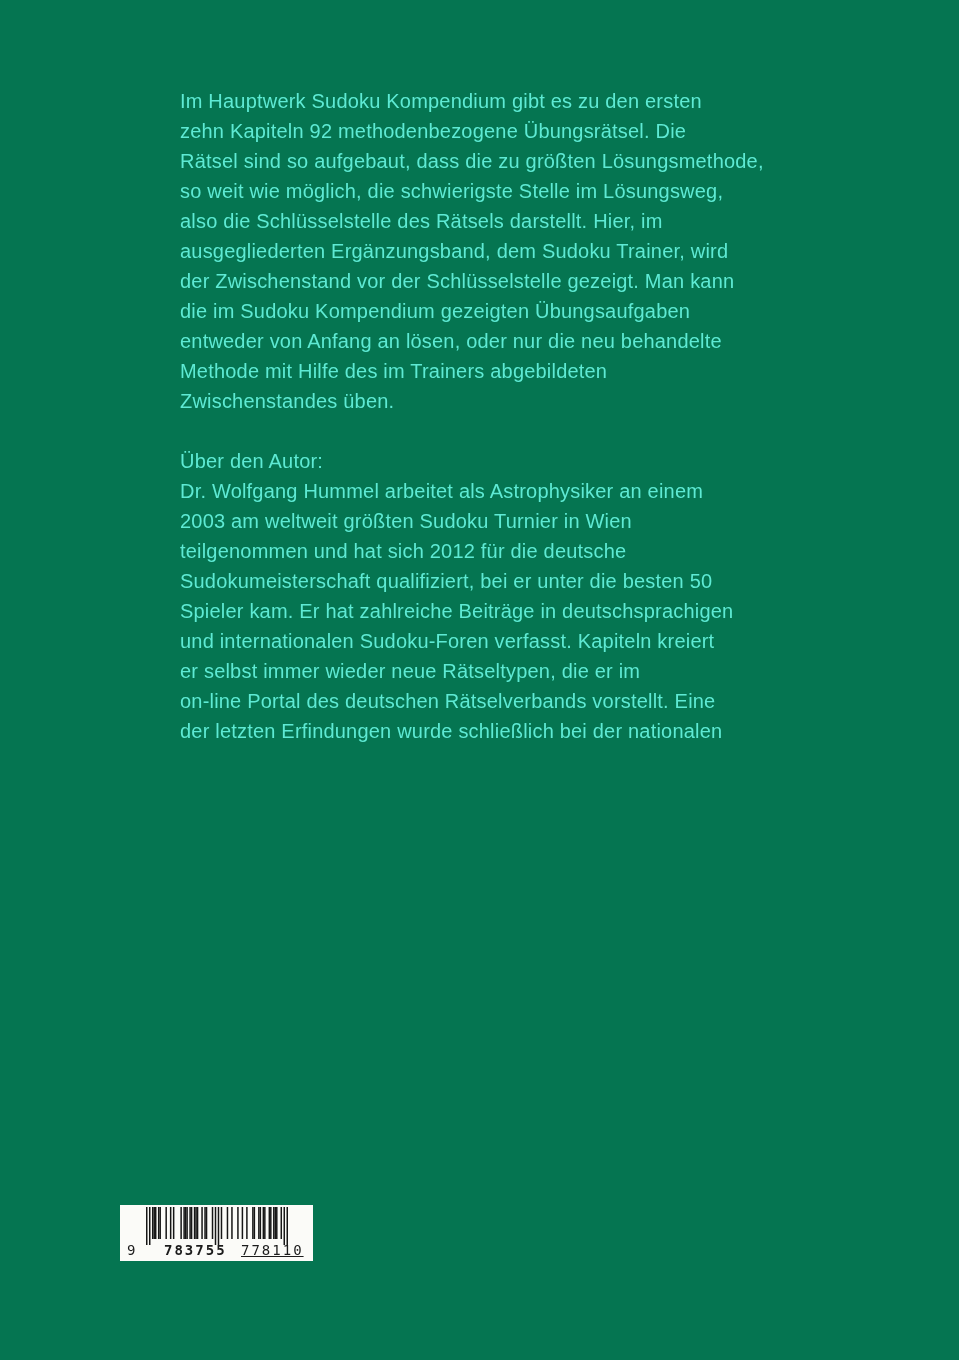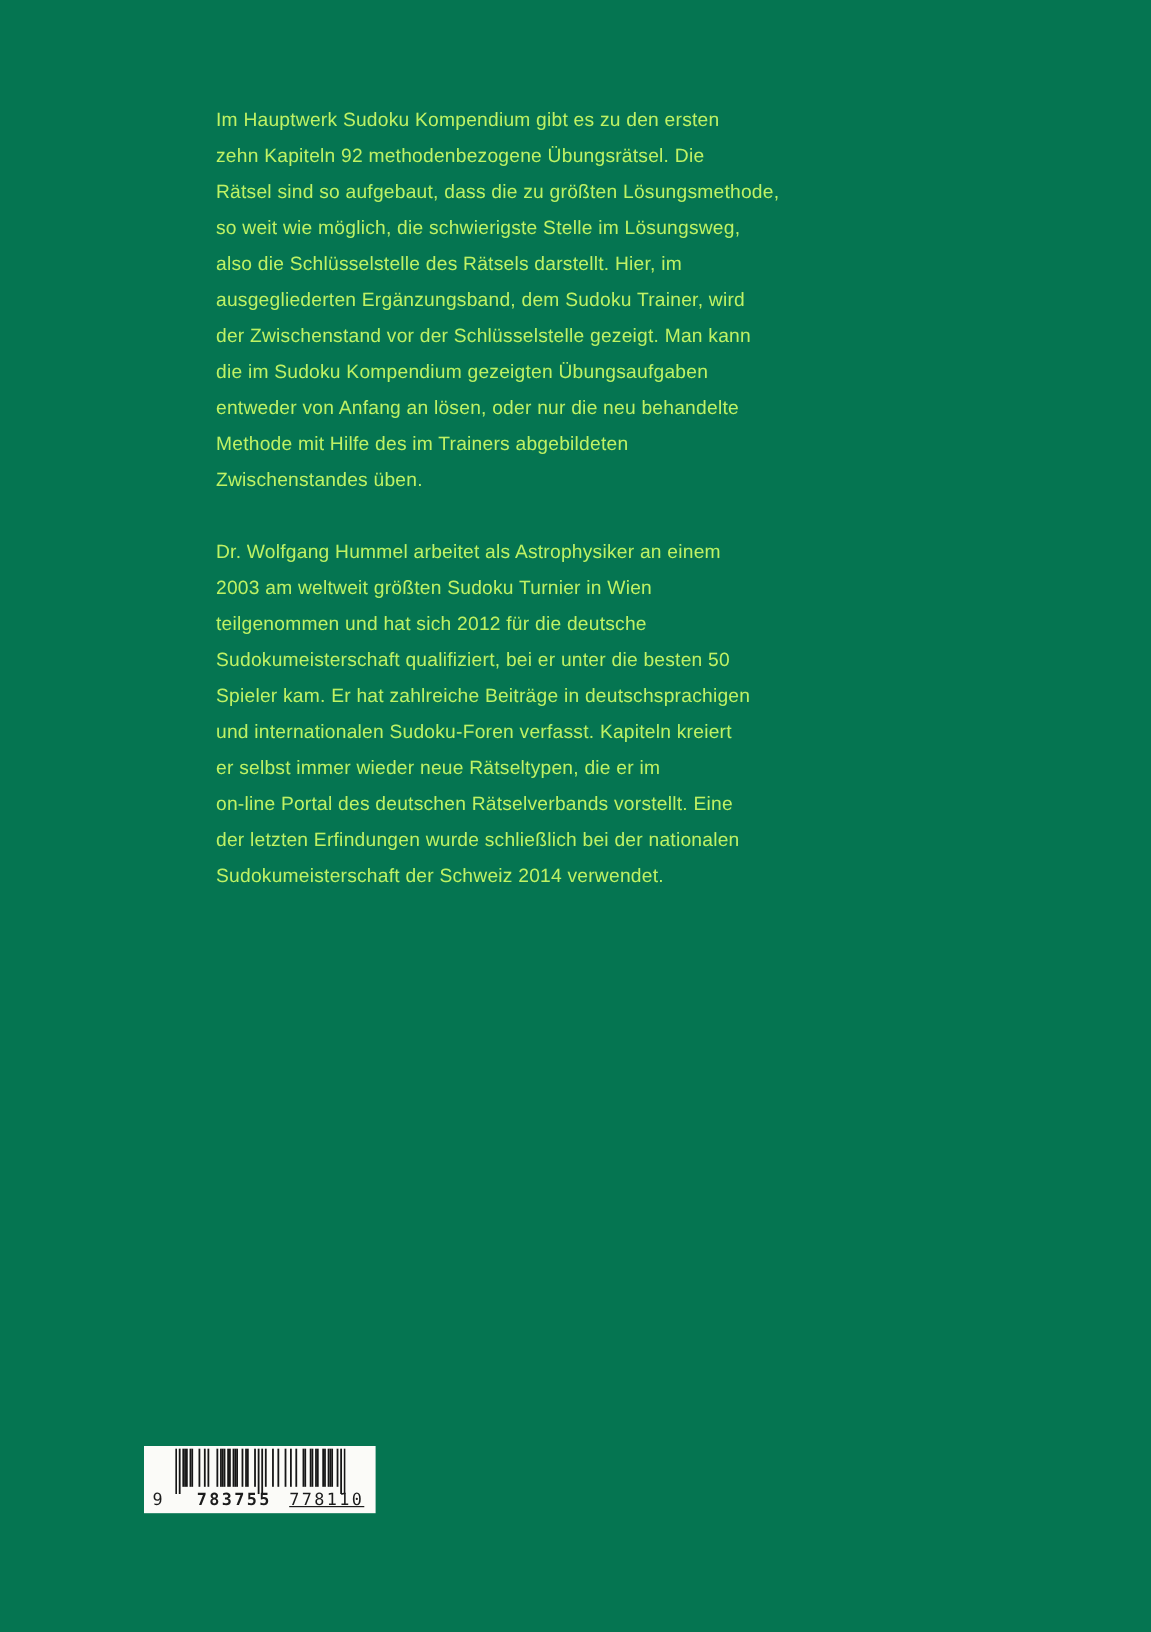--- a/index.html
+++ b/index.html
@@ -12,22 +12,22 @@
     height: 1360px;
     background: #057551;
     overflow: hidden;
     font-family: "Liberation Sans", "DejaVu Sans", sans-serif;
   }
   .text-block {
     position: absolute;
     left: 180px;
     top: 86px;
     width: 700px;
-    color: #bef264;
-    font-size: 16px;
+    color: #5eead4;
+    font-size: 20px;
     line-height: 30px;
     letter-spacing: 0.2px;
   }
   .paragraph div {
     white-space: nowrap;
   }
   .para-gap {
     height: 30px;
   }
   .barcode-label {
@@ -72,30 +72,30 @@
         <div>also die Schlüsselstelle des Rätsels darstellt. Hier, im</div>
         <div>ausgegliederten Ergänzungsband, dem Sudoku Trainer, wird</div>
         <div>der Zwischenstand vor der Schlüsselstelle gezeigt. Man kann</div>
         <div>die im Sudoku Kompendium gezeigten Übungsaufgaben</div>
         <div>entweder von Anfang an lösen, oder nur die neu behandelte</div>
         <div>Methode mit Hilfe des im Trainers abgebildeten</div>
         <div>Zwischenstandes üben.</div>
       </div>
     <div class="para-gap"></div>
     <div class="paragraph">
+        <div>Über den Autor:</div>
         <div>Dr. Wolfgang Hummel arbeitet als Astrophysiker an einem</div>
         <div>2003 am weltweit größten Sudoku Turnier in Wien</div>
         <div>teilgenommen und hat sich 2012 für die deutsche</div>
         <div>Sudokumeisterschaft qualifiziert, bei er unter die besten 50</div>
         <div>Spieler kam. Er hat zahlreiche Beiträge in deutschsprachigen</div>
         <div>und internationalen Sudoku-Foren verfasst. Kapiteln kreiert</div>
         <div>er selbst immer wieder neue Rätseltypen, die er im</div>
         <div>on-line Portal des deutschen Rätselverbands vorstellt. Eine</div>
         <div>der letzten Erfindungen wurde schließlich bei der nationalen</div>
-        <div>Sudokumeisterschaft der Schweiz 2014 verwendet.</div>
       </div>
   </div>
 
   <div class="barcode-label">
     <svg class="barcode-svg" id="barcode-svg" width="142" height="38" viewBox="0 0 95 38" preserveAspectRatio="none">
         <rect x="0" y="0" width="1" height="38" fill="#161616"></rect>
         <rect x="2" y="0" width="1" height="38" fill="#161616"></rect>
         <rect x="4" y="0" width="1" height="32" fill="#161616"></rect>
         <rect x="5" y="0" width="1" height="32" fill="#161616"></rect>
         <rect x="6" y="0" width="1" height="32" fill="#161616"></rect>

